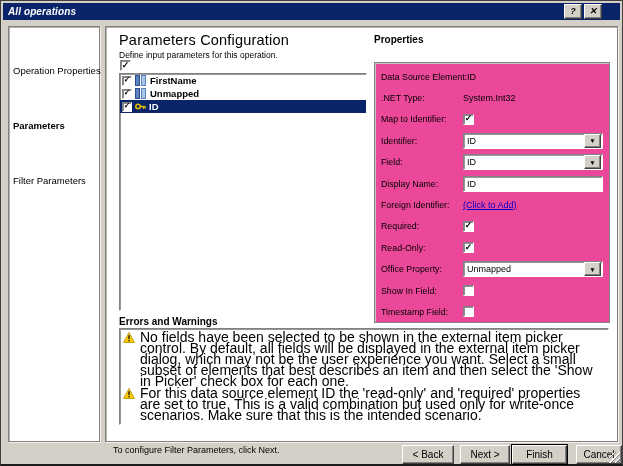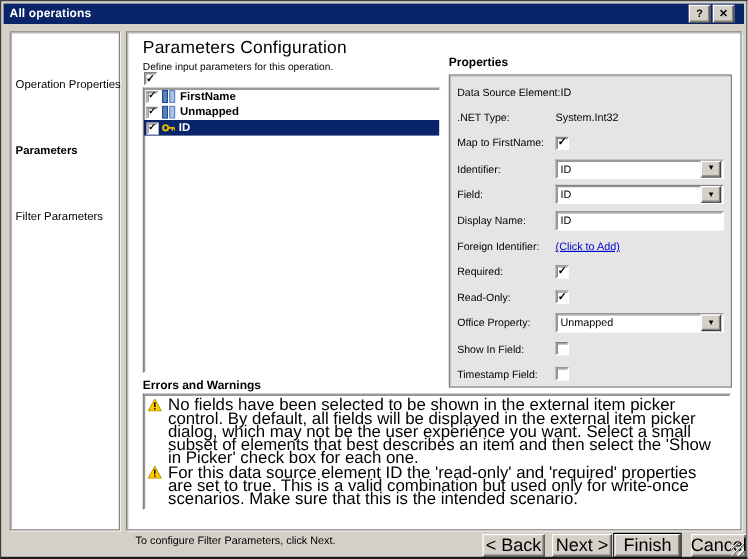--- a/index.html
+++ b/index.html
@@ -1,19 +1,19 @@
 <!DOCTYPE html>
 <html><head>
 <meta charset="utf-8">
 <style>
   html,body{margin:0;padding:0;}
   body{width:623px;height:466px;overflow:hidden;font-family:"Liberation Sans",sans-serif;-webkit-font-smoothing:antialiased;}
   .window{position:relative;width:621px;height:463px;background:#d4d0c8;border:1px solid #404040;border-bottom:3px solid #1c1c1c;}
   
-  .titlebar{position:absolute;left:2px;top:2px;right:2px;height:17px;background:#0a246a;display:flex;align-items:center;padding:0 8px 0 5px;}
+  .titlebar{position:absolute;left:2px;top:2px;right:2px;height:17px;background:#0a246a;display:flex;align-items:center;padding:0 18px 0 5px;font-style:italic;}
   .titlebar-text{color:#fff;font-size:10px;font-weight:bold;flex:1;letter-spacing:.1px;}
   .tb-btn{width:16px;height:13px;margin-left:2px;background:#d4d0c8;border:1px solid;border-color:#ffffff #404040 #404040 #ffffff;box-shadow:inset -1px -1px 0 #808080;display:flex;align-items:center;justify-content:center;font-size:9px;font-weight:bold;color:#000;line-height:1;cursor:default;}
   
   .panel{position:absolute;background:#fff;border:1px solid #828282;box-shadow:1px 1px 0 #f2efe9, inset 1px 1px 0 #b8b4ac;}
   .sidebar{left:7px;top:25px;width:90px;height:414px;}
   .side-item{font-size:9.5px;color:#000;padding:7px 4px 0 4px;white-space:nowrap;cursor:default;margin-top:31px;}
   .side-item.checked{font-weight:bold;}
   .side-item + .side-item{padding-top:13px;}
   .main{left:104px;top:25px;width:511px;height:414px;}
   
@@ -26,40 +26,40 @@
   .cb span{display:none;font-size:9px;font-weight:bold;color:#000;line-height:1;margin-top:-1px;}
   .cb.checked span{display:block;}
   .cb.small{width:10px;height:10px;}
   .cb.small span{font-size:8px;}
   
   .tree{position:absolute;left:13px;top:46px;width:246px;height:236px;background:#fff;border:1px solid;border-color:#828282 #ffffff #ffffff #828282;box-shadow:inset 1px 1px 0 rgba(64,64,64,.55);}
   .tree-row{height:13px;display:flex;align-items:center;gap:3px;padding-left:2px;font-size:9.5px;font-weight:bold;color:#000;cursor:default;}
   .tree-row.checked{background:#0a246a;color:#fff;}
   .tree-row .ico{display:flex;align-items:center;}
   
-  .props-header{position:absolute;left:268px;top:20px;font-size:10px;font-weight:bold;}
-  .props-box{position:absolute;left:268px;top:35px;width:236px;height:261px;border:1px solid #828282;box-shadow:inset 1px 1px 0 #c8c4bc;background:#e5e5e5;box-sizing:border-box;padding:3px 6px 0 6px;}
+  .props-header{position:absolute;left:268px;top:7px;font-size:10px;font-weight:bold;}
+  .props-box{position:absolute;left:268px;top:35px;width:236px;height:261px;border:1px solid #828282;box-shadow:inset 1px 1px 0 #c8c4bc;background:#ec4899;box-sizing:border-box;padding:3px 6px 0 6px;}
   .prow{display:flex;align-items:center;height:21.4px;}
   .prow .plabel{flex:0 0 82px;font-size:8.8px;color:#000;white-space:nowrap;}
   .prow .pval{font-size:9px;color:#000;}
   .pctrl{flex:1;display:flex;align-items:center;}
   .field{flex:1;height:16px;background:#fff;border:1px solid;border-color:#828282 #ffffff #ffffff #828282;box-shadow:inset 1px 1px 0 rgba(64,64,64,.55);display:flex;align-items:center;box-sizing:border-box;}
   .field .ftext{flex:1;font-size:9px;padding-left:3px;overflow:hidden;white-space:nowrap;}
   .drop-btn{width:15px;height:12px;margin-right:1px;background:#d4d0c8;border:1px solid;border-color:#ffffff #404040 #404040 #ffffff;box-shadow:inset -1px -1px 0 #808080;display:flex;align-items:center;justify-content:center;font-size:6.5px;color:#000;cursor:default;}
   input.txt{flex:1;height:16px;background:#fff;border:1px solid;border-color:#828282 #ffffff #ffffff #828282;box-shadow:inset 1px 1px 0 rgba(64,64,64,.55);box-sizing:border-box;font-family:"Liberation Sans",sans-serif;font-size:9px;padding:0 0 0 3px;outline:none;}
   a.add-link{font-size:9px;color:#0000cc;text-decoration:underline;cursor:pointer;}
   
   .warn-header{position:absolute;left:13px;top:289px;font-size:10px;font-weight:bold;}
   .warn-box{position:absolute;left:13px;top:301px;width:490px;height:97px;background:#fff;border:1px solid;border-color:#828282 #ffffff #ffffff #828282;box-shadow:inset 1px 1px 0 rgba(64,64,64,.55);box-sizing:border-box;padding:3px 4px 0 3px;overflow:hidden;}
   .warn-item{display:flex;gap:4px;margin-bottom:1px;}
   .warn-item .wtext{font-size:14px;line-height:11px;color:#000;flex:1;}
   .warn-tri{flex:0 0 13px;padding-top:0px;}
   .footer-hint{position:absolute;left:7px;top:401px;font-size:9px;color:#000;margin-top:17px;}
   
-  .btn{position:absolute;top:444px;height:19px;background:#d4d0c8;border:1px solid;border-color:#ffffff #404040 #404040 #ffffff;box-shadow:inset -1px -1px 0 #808080;font-size:15px;color:#000;display:flex;align-items:center;justify-content:center;box-sizing:border-box;cursor:default;}
+  .btn{position:absolute;top:444px;height:19px;background:#d4d0c8;border:1px solid;border-color:#ffffff #404040 #404040 #ffffff;box-shadow:inset -1px -1px 0 #808080;font-size:10px;color:#000;display:flex;align-items:center;justify-content:center;box-sizing:border-box;cursor:default;}
   .btn.default{box-shadow:inset -1px -1px 0 #808080, 0 0 0 1px #000;}
   .grip{position:absolute;right:2px;bottom:1px;width:11px;height:11px;background:
     repeating-linear-gradient(-45deg,transparent 0 2px,#808080 2px 3px,#ffffff 3px 4px);cursor:nwse-resize;}
   svg{display:block;}
 </style>
 </head>
 <body>
 
 <div class="window">
 
@@ -137,21 +137,21 @@
         <div class="plabel">Data Source Element:</div>
         <div class="pval">ID</div>
       </div>
 
       <div class="prow">
         <div class="plabel">.NET Type:</div>
         <div class="pval">System.Int32</div>
       </div>
 
       <div class="prow">
-        <div class="plabel">Map to FirstName:</div>
+        <div class="plabel">Map to Identifier:</div>
         <div class="cb checked">
             <span>✓</span>
           </div>
       </div>
 
       <div class="prow">
         <div class="plabel">Identifier:</div>
         <div class="pctrl">
           <div class="field">
             <span class="ftext">ID</span>

